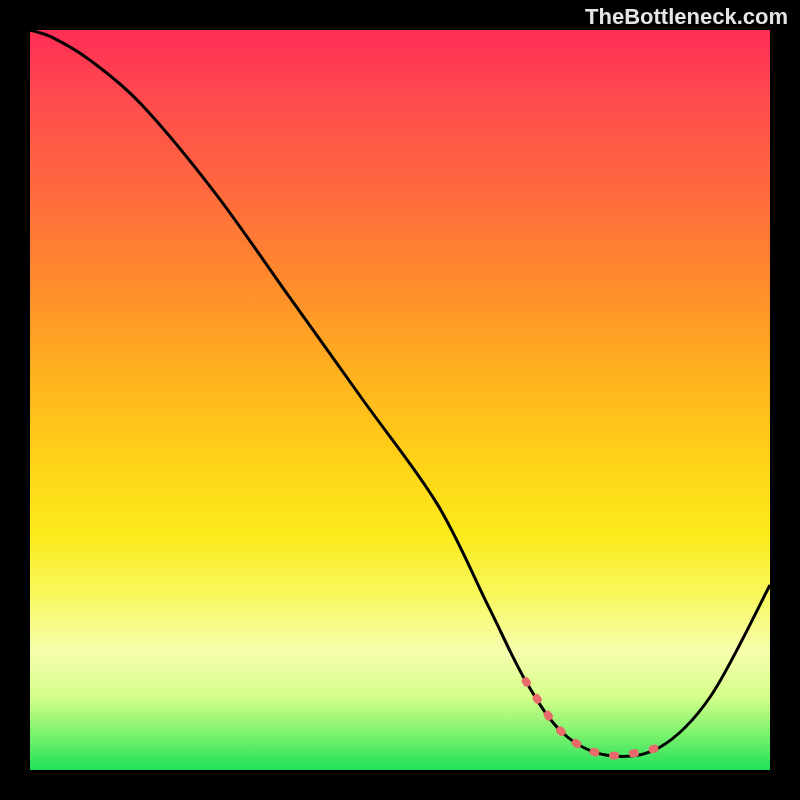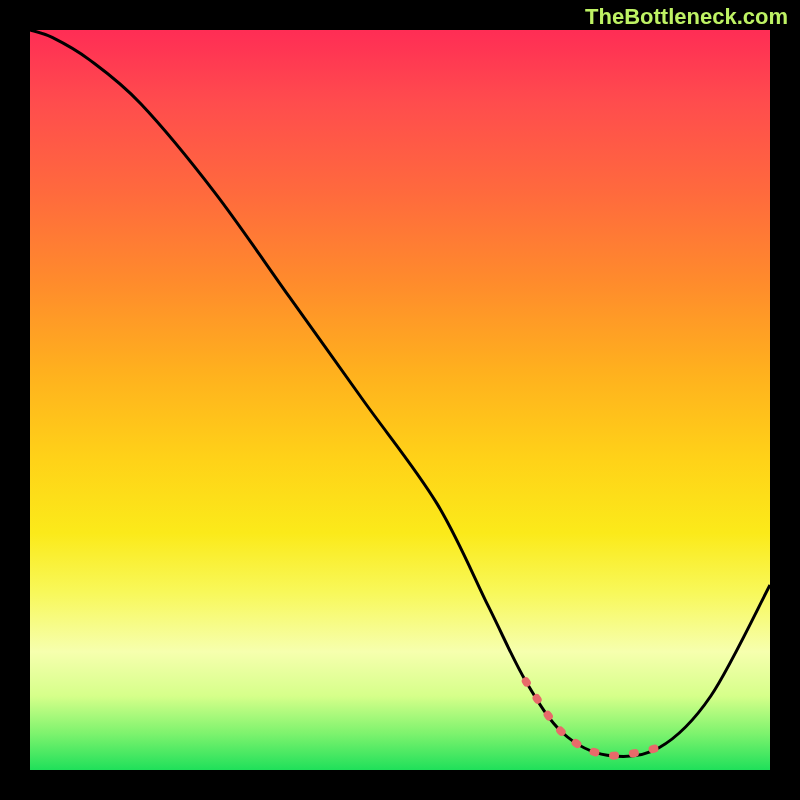--- a/index.html
+++ b/index.html
@@ -8,21 +8,21 @@
     background: #000;
     width: 800px;
     height: 800px;
     position: relative;
     font-family: Arial, sans-serif;
   }
   .watermark {
     position: absolute;
     top: 4px;
     right: 12px;
-    color: #bef264;
+    color: #e5e5e5;
     font-size: 22px;
     font-weight: bold;
     z-index: 10;
   }
   .plot-frame {
     position: absolute;
     top: 30px;
     left: 30px;
     width: 740px;
     height: 740px;

